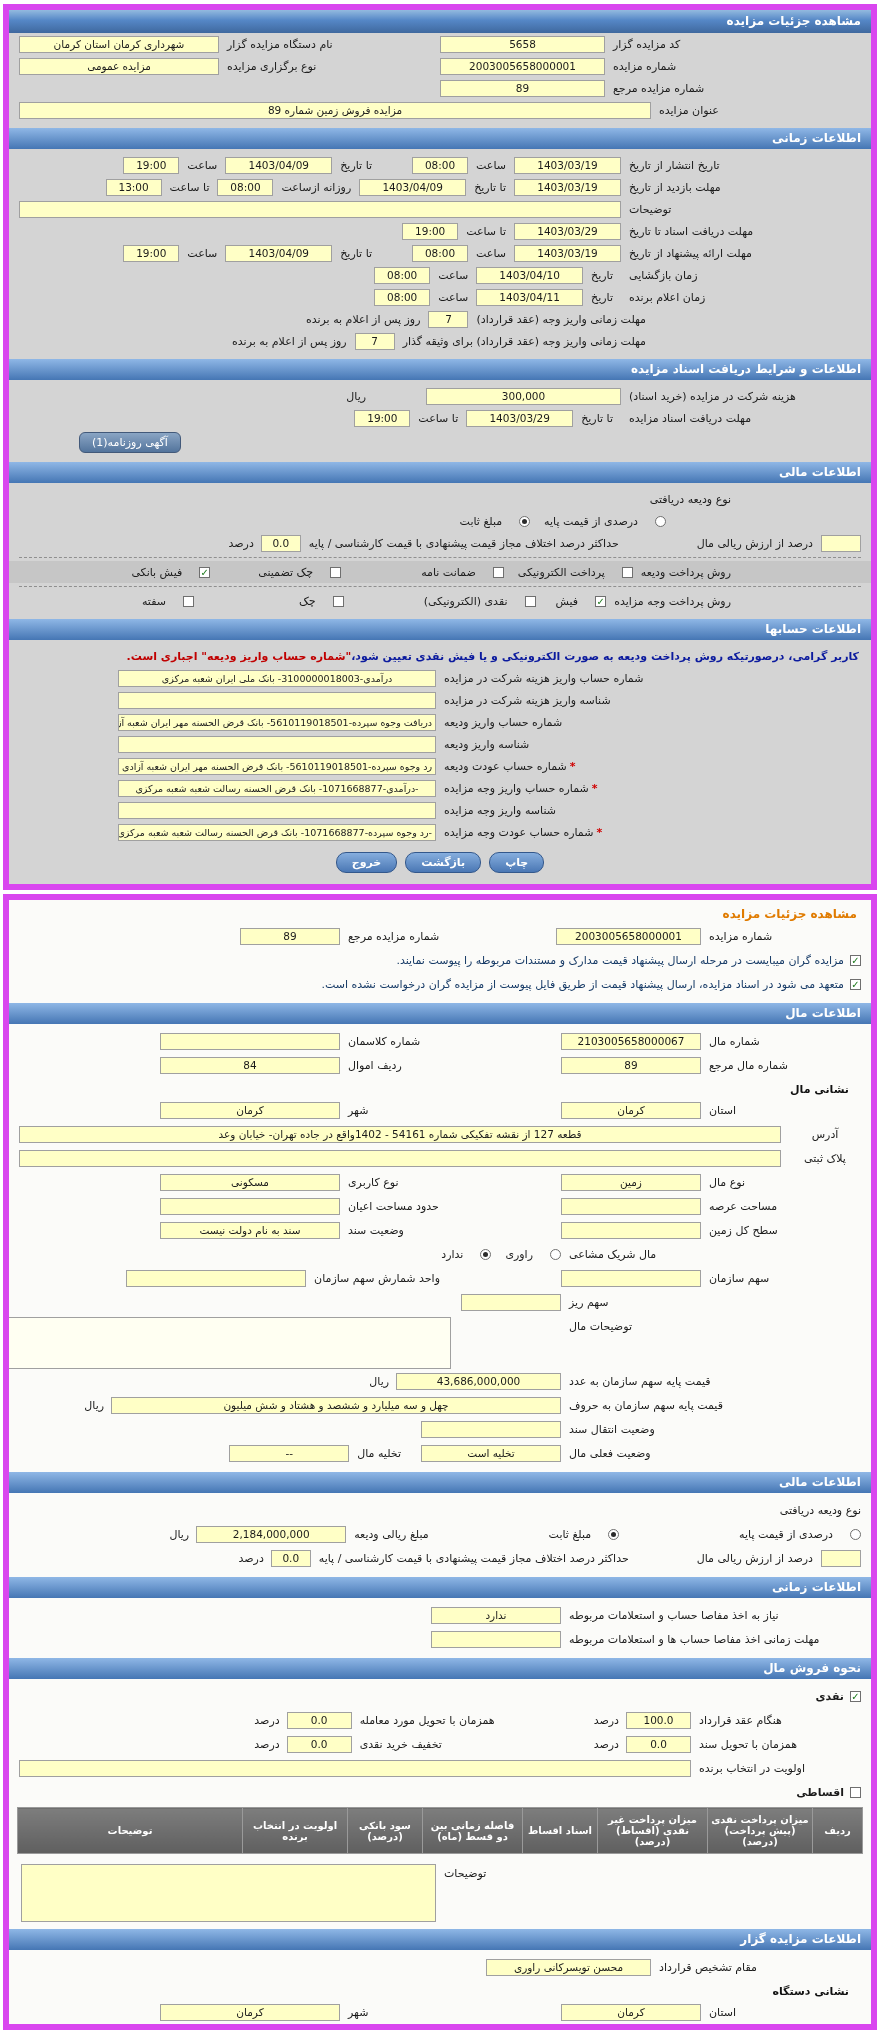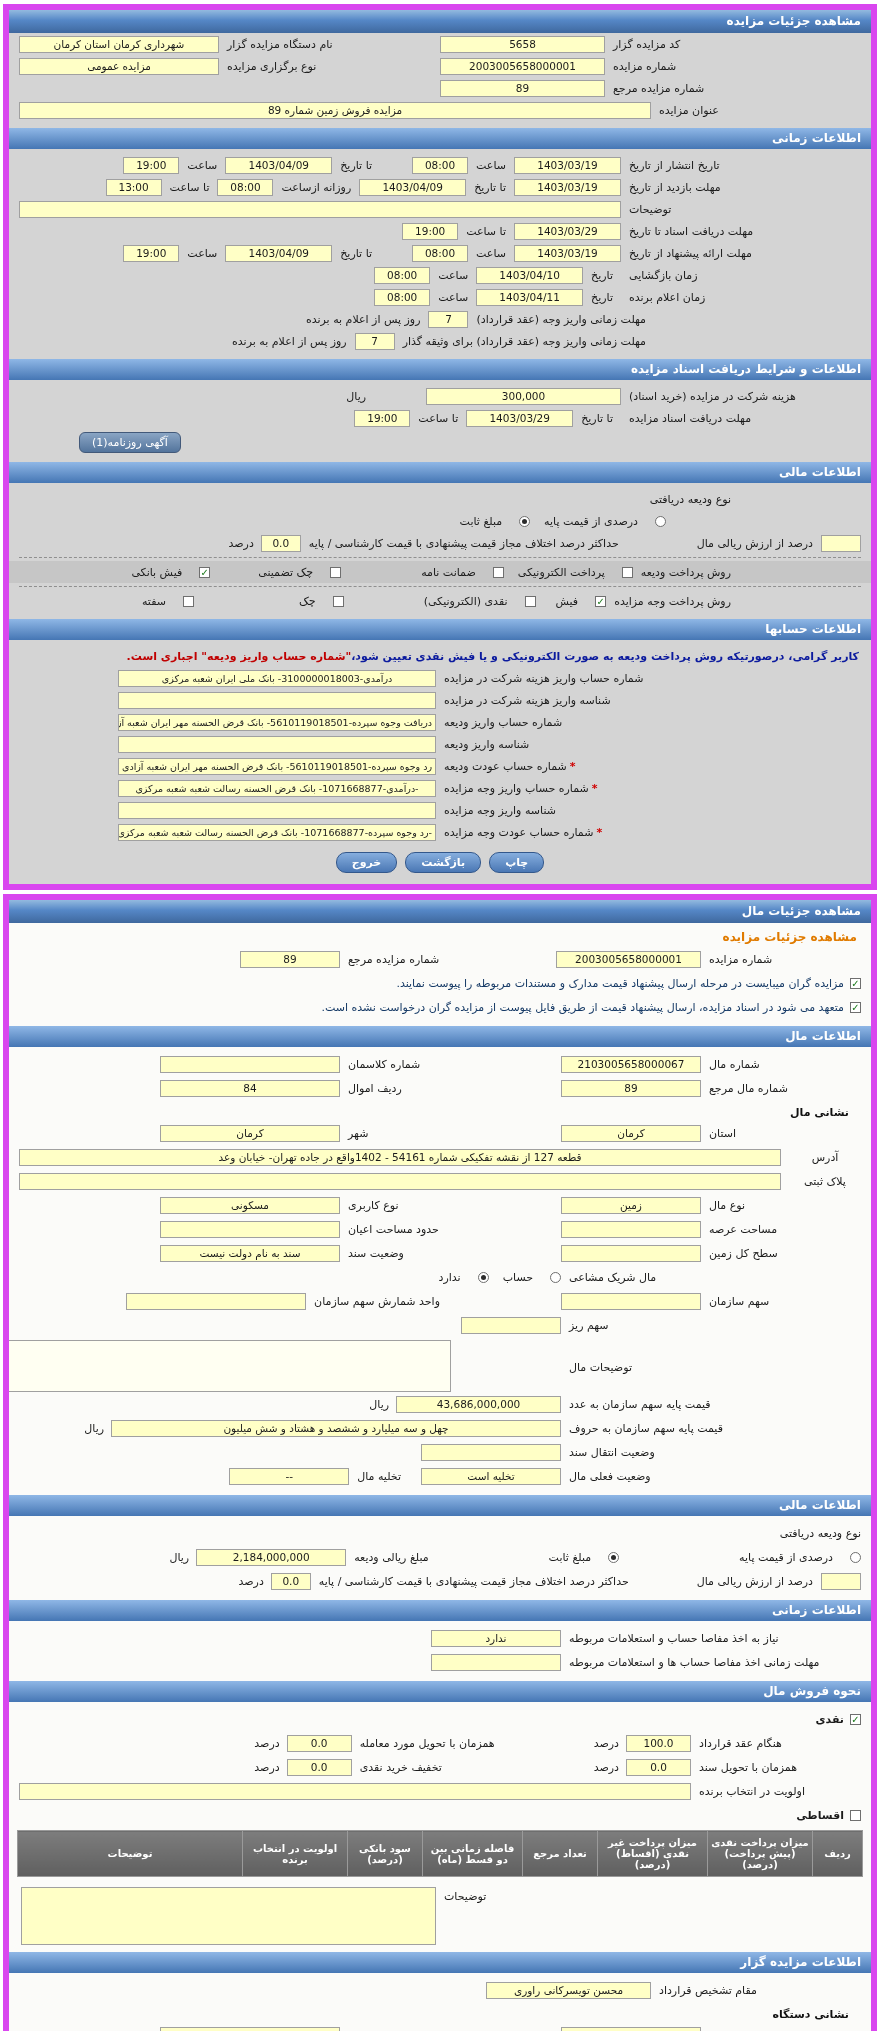--- a/index.html
+++ b/index.html
@@ -300,21 +300,20 @@
   </div>
 
   <div class="btnrow">
     <button class="btn">چاپ</button>
     <button class="btn">بازگشت</button>
     <button class="btn">خروج</button>
   </div>
 </div>
 
 <div class="window w2">
-  <div class="titlebar">مشاهده جزئیات مال</div>
 
   <div class="subtl">مشاهده جزئیات مزایده</div>
 
   <div class="row">
     <div class="half r">
       <span class="lbl">شماره مزایده</span>
       <div class="fld w145">2003005658000001</div>
     </div>
     <div class="half l">
       <span class="lbl">شماره مزایده مرجع</span>
@@ -403,21 +402,21 @@
     <div class="half l">
       <span class="lbl">وضعیت سند</span>
       <div class="fld w180">سند به نام دولت نیست</div>
     </div>
   </div>
 
   <div class="row">
     <span class="lbl lblw300">مال شریک مشاعی</span>
     <span class="opt">
       <span class="rb"></span>
-      <span>حساب</span>
+      <span>راوری</span>
     </span>
     <span class="opt mr14">
       <span class="rb on"></span>
       <span>ندارد</span>
     </span>
   </div>
 
   <div class="row">
     <div class="half r">
       <span class="lbl">سهم سازمان</span>
@@ -426,21 +425,21 @@
     <div class="half l">
       <span class="lbl">واحد شمارش سهم سازمان</span>
       <div class="fld w180"></div>
     </div>
   </div>
   <div class="row">
     <span class="lbl lblw300">سهم ریز</span>
     <div class="fld w100"></div>
   </div>
 
-  <div class="row" style="align-items:center;padding-top:3px">
+  <div class="row" style="align-items:flex-start;padding-top:3px">
     <span class="lbl lblw300" style="padding-top:3px">توضیحات مال</span>
     <div class="fld big pale w450 mr110"></div>
   </div>
 
   <div class="row">
     <span class="lbl lblw300">قیمت پایه سهم سازمان به عدد</span>
     <div class="fld w165">43,686,000,000</div>
     <span class="unit">ریال</span>
   </div>
   <div class="row">
@@ -526,21 +525,21 @@
     <span class="cb"></span>
     <span class="b" style="margin-right:6px">اقساطی</span>
   </div>
 
   <table class="tbl">
     <thead>
       <tr>
         <th style="width:50px">ردیف</th>
         <th style="width:105px">میزان پرداخت نقدی (پیش پرداخت) (درصد)</th>
         <th style="width:110px">میزان پرداخت غیر نقدی (اقساط) (درصد)</th>
-        <th style="width:75px">تعداد مرجع</th>
+        <th style="width:75px">اسناد اقساط</th>
         <th style="width:100px">فاصله زمانی بین دو قسط (ماه)</th>
         <th style="width:75px">سود بانکی (درصد)</th>
         <th style="width:105px">اولویت در انتخاب برنده</th>
         <th>توضیحات</th>
       </tr>
     </thead>
   </table>
 
   <div class="row" style="align-items:flex-start;padding-top:4px">
     <span class="lbl lblw425" style="padding-top:3px">توضیحات</span>

